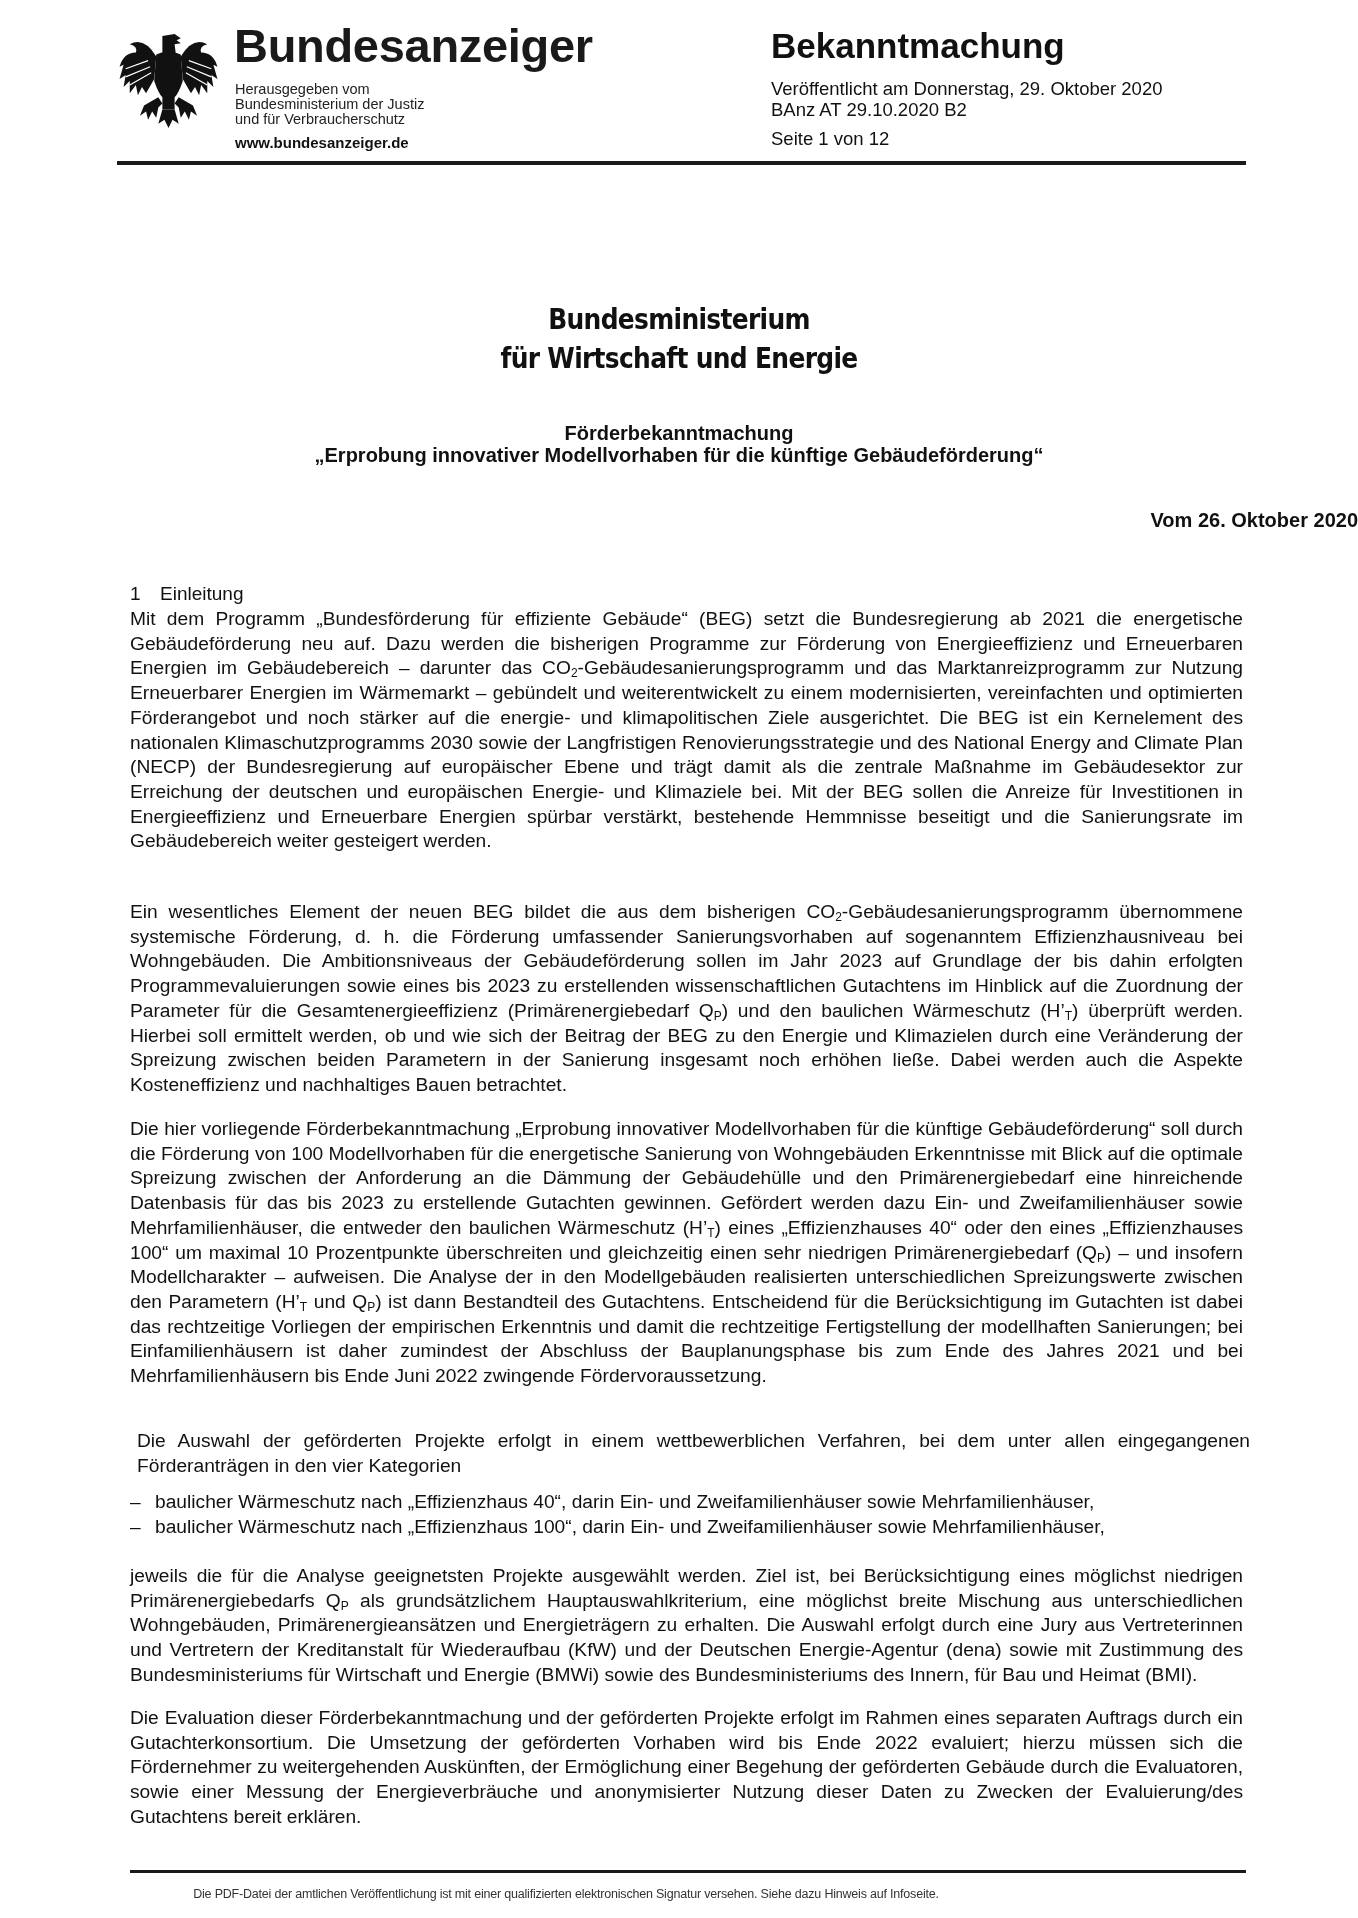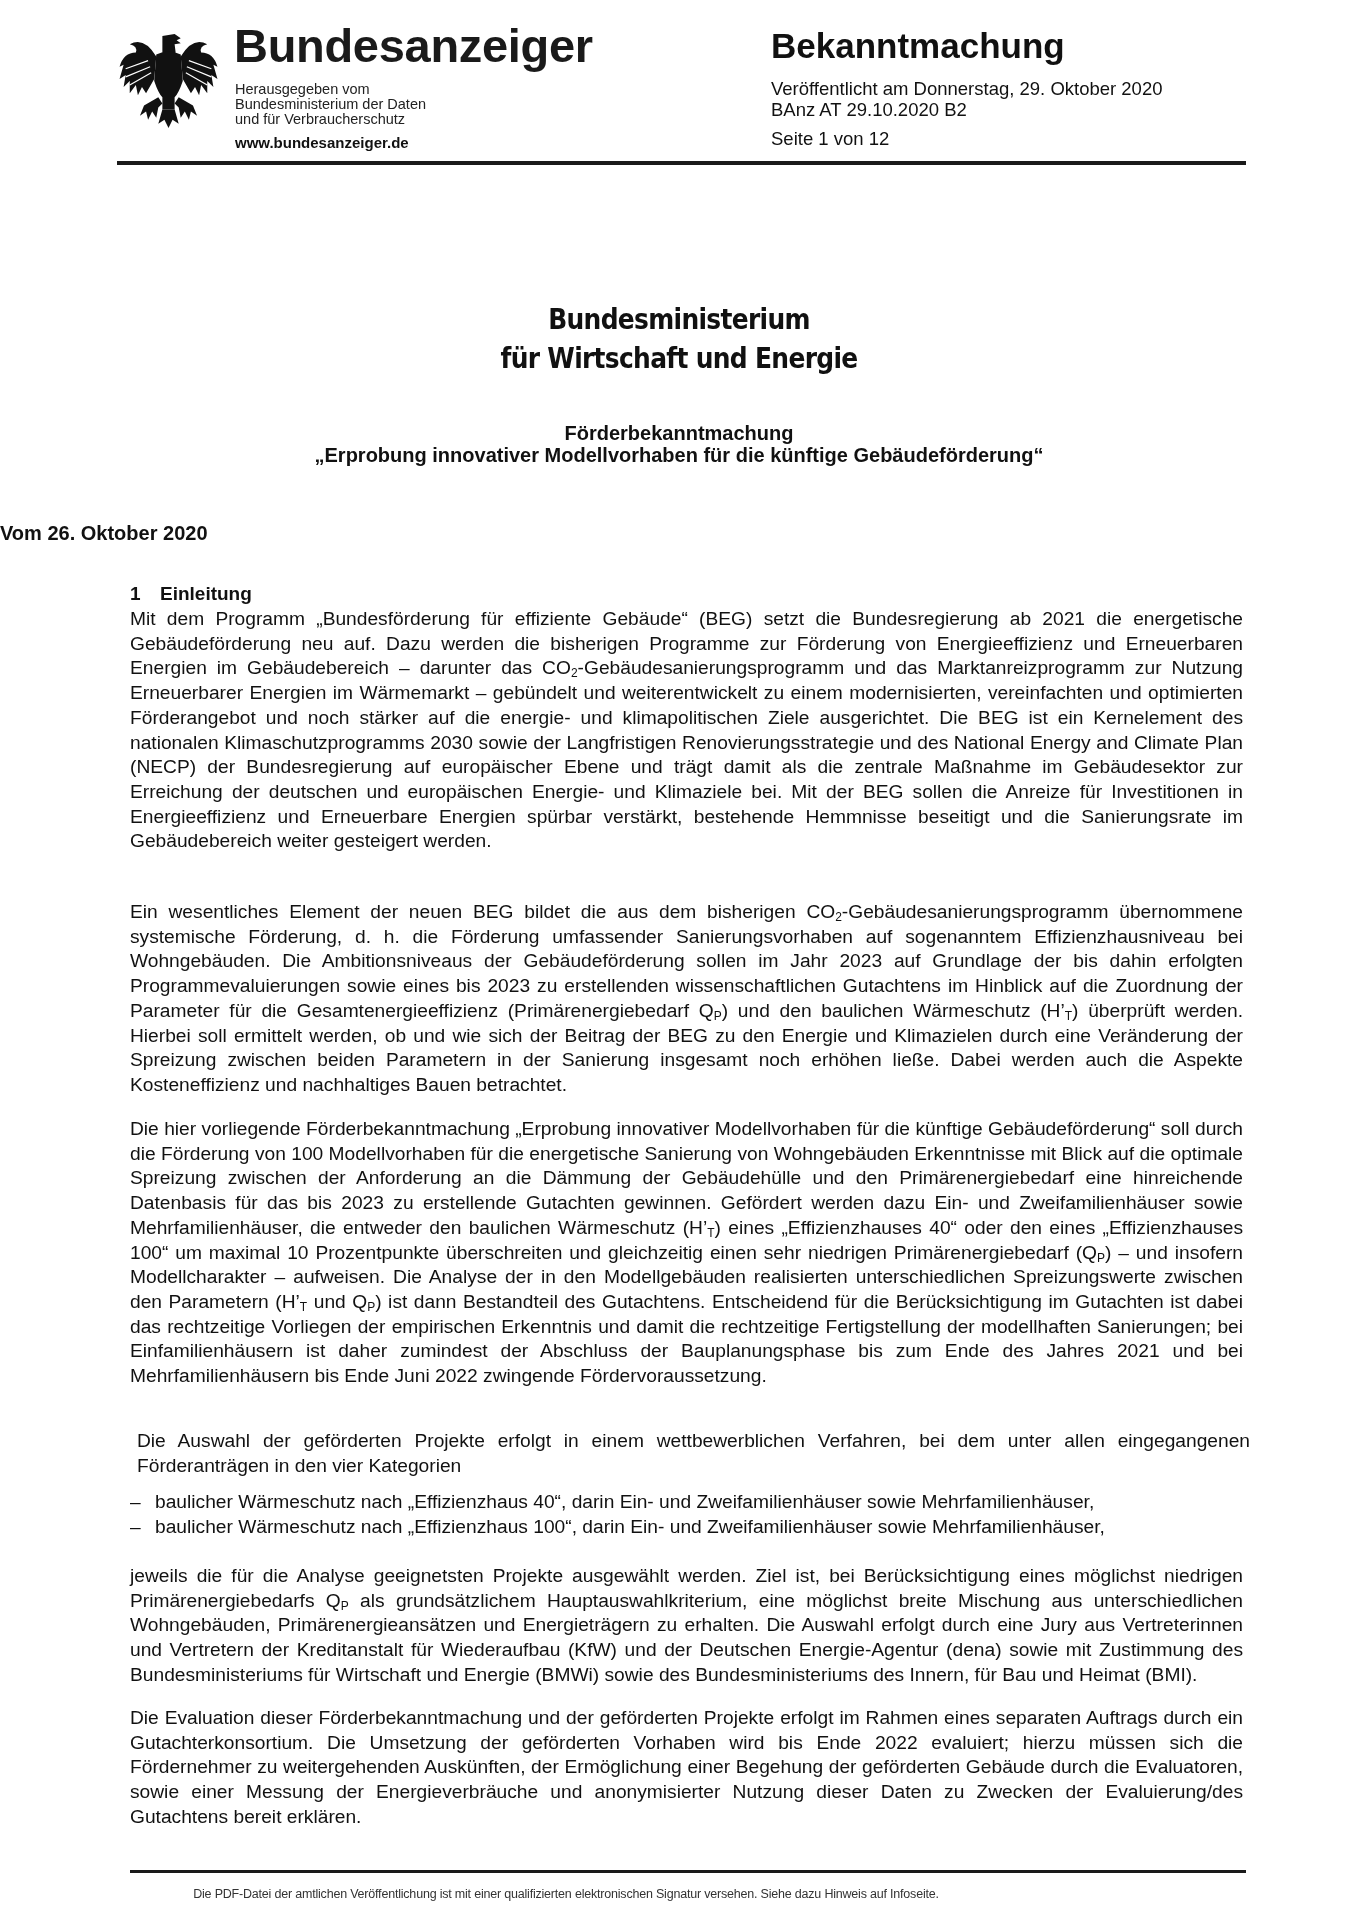--- a/index.html
+++ b/index.html
@@ -16,24 +16,24 @@
   #website { left: 235px; top: 134px; font-size: 15px; font-weight: bold; color: #111; }
   #doc-type { left: 771px; top: 28px; font-size: 35px; font-weight: bold; line-height: 1; color: #111; }
   #pub-info { left: 771px; top: 78px; font-size: 18.5px; line-height: 21px; color: #111; }
   #page-num { left: 771px; top: 128px; font-size: 18.5px; color: #111; }
   .rule { position: absolute; background: #1a1a1a; height: 4px; }
   #header-rule { left: 117px; top: 161px; width: 1129px; }
 
   
   #ministry { left: 0; width: 1358px; top: 300px; text-align: center; font-family: "DejaVu Sans", sans-serif; font-weight: bold; font-size: 29px; line-height: 39px; letter-spacing: -0.8px; transform: scaleX(0.86); color: #111; }
   #subtitle { left: 0; width: 1358px; top: 422px; text-align: center; font-weight: bold; font-size: 20px; line-height: 22px; color: #111; }
-  #date-line { left: 0; width: 1358px; top: 522px; text-align: left; font-weight: bold; font-size: 20px; color: #111; }
+  #date-line { left: 0; width: 1358px; top: 509px; text-align: right; font-weight: bold; font-size: 20px; color: #111; }
 
   
-  #section { left: 130px; top: 583px; font-weight: bold; font-size: 19px; color: #111; }
+  #section { left: 130px; top: 583px; font-weight: normal; font-size: 19px; color: #111; }
   #section .num { display: inline-block; width: 30px; }
 
   
   .para { position: absolute; left: 130px; width: 1113px; font-size: 19.2px; line-height: 24.7px; text-align: justify; color: #111; }
   .para sub { font-size: 12px; line-height: 0; vertical-align: -3px; }
   #p1 { top: 607px; }
   #p2 { top: 900px; }
   #p3 { top: 1117px; }
   #p4 { top: 1422px; }
   .list-item { position: absolute; left: 130px; width: 1113px; font-size: 19.2px; line-height: 24.7px; color: #111; }
@@ -72,21 +72,21 @@
       <line x1="12" y1="54" x2="33" y2="42"></line>
       <line x1="92" y1="38" x2="70" y2="30"></line>
       <line x1="92" y1="46" x2="68" y2="36"></line>
       <line x1="88" y1="54" x2="67" y2="42"></line>
     </g>
   </svg>
 </div>
 <div id="brand" class="abs">Bundesanzeiger</div>
 <div id="publisher" class="abs">
   <div>Herausgegeben vom</div>
-  <div>Bundesministerium der Daten</div>
+  <div>Bundesministerium der Justiz</div>
   <div>und für Verbraucherschutz</div>
 </div>
 <a id="website" class="abs">www.bundesanzeiger.de</a>
 
 <div id="doc-type" class="abs">Bekanntmachung</div>
 <div id="pub-info" class="abs">
   <div>Veröffentlicht am Donnerstag, 29. Oktober 2020</div>
   <div>BAnz AT 29.10.2020 B2</div>
 </div>
 <div id="page-num" class="abs">Seite 1 von 12</div>

